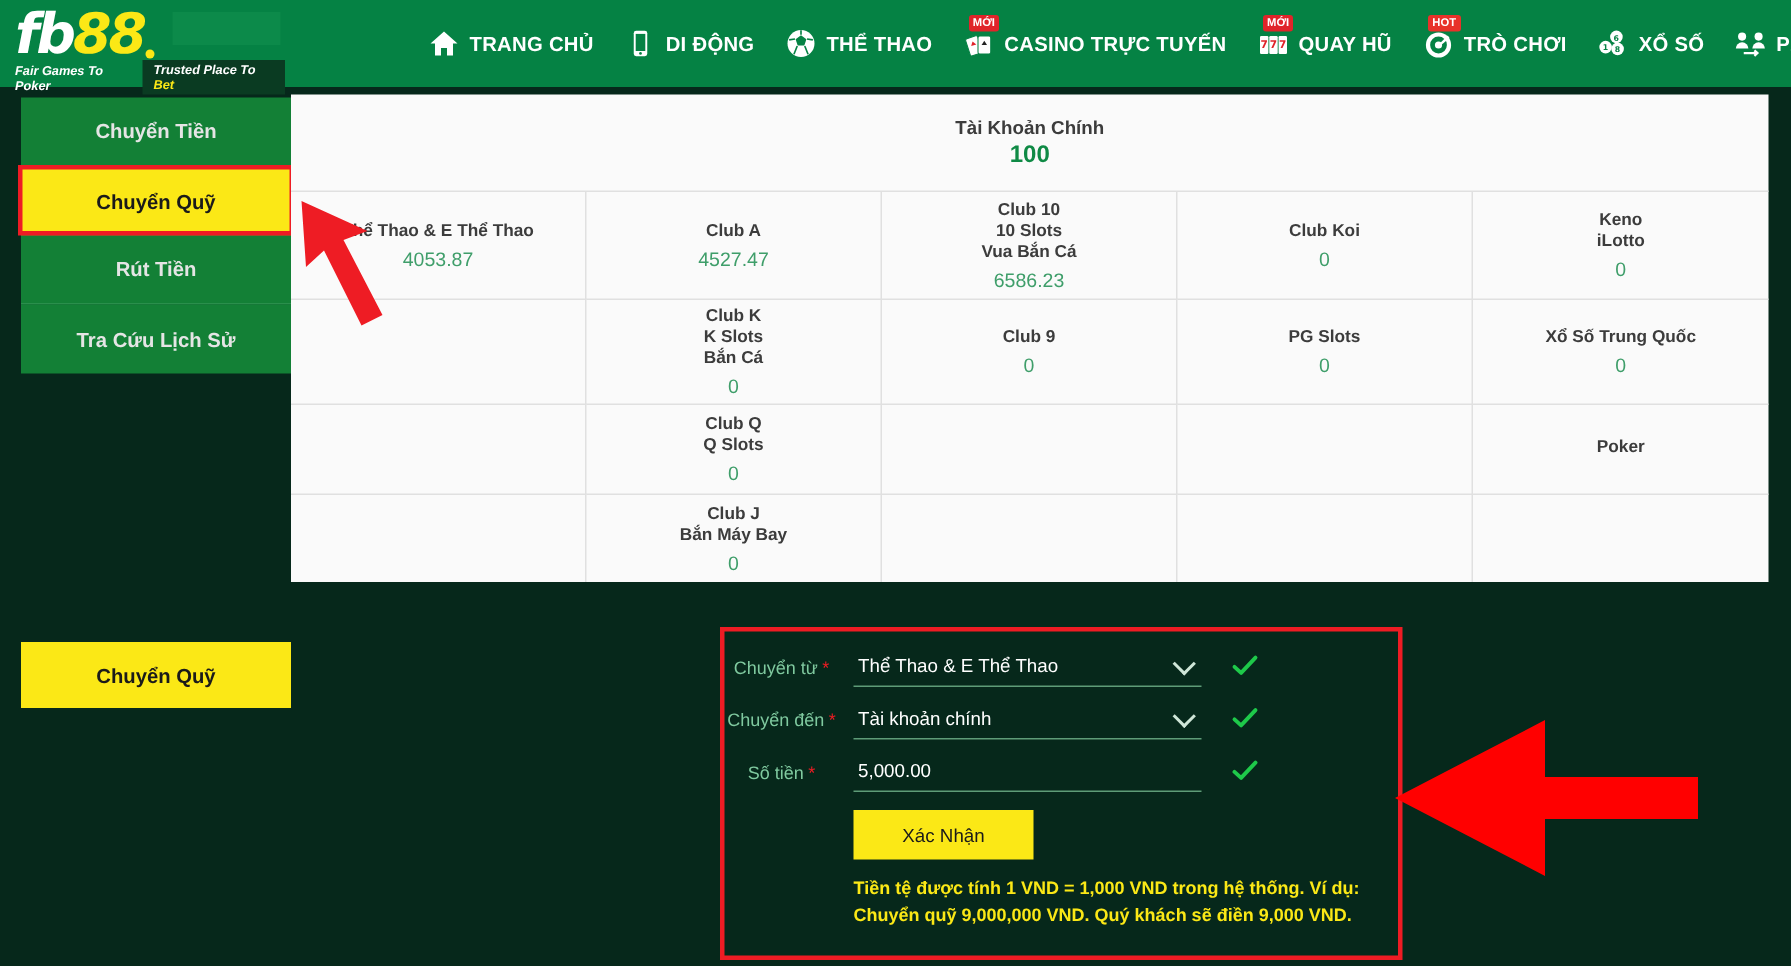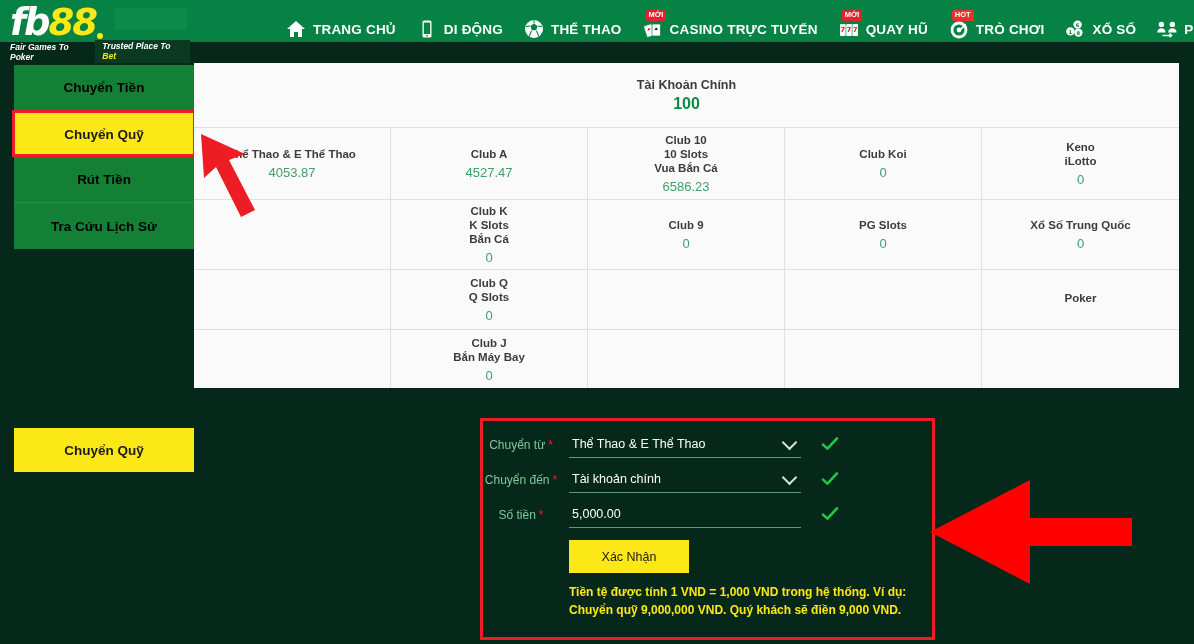--- a/index.html
+++ b/index.html
@@ -6,21 +6,21 @@
   html, body {
     width: 1194px; height: 644px;
     background: #06281b;
     font-family: "Liberation Sans", sans-serif;
     overflow: hidden;
   }
   #app { position: relative; width: 1194px; height: 644px; background: #06281b; }
 
   
   .header {
-    position: absolute; left: 0; top: 0; width: 1194px; height: 42px;
+    position: absolute; left: 0; top: 0; width: 1194px; height: 58px;
     background: #058244;
     display: flex; align-items: center;
   }
   .logo-wrap {
     position: absolute; left: 10px; top: 4px; width: 180px; height: 50px;
   }
   .logo-text {
     font-family: "DejaVu Sans", sans-serif;
     font-weight: bold; font-style: italic;
     font-size: 37px; letter-spacing: -2px; line-height: 38px;
@@ -60,21 +60,21 @@
     position:absolute; top: 10px; left: 14px;
     background:#e0242a; color:#fff; font-size: 7.5px; font-weight:bold;
     padding: 1px 3px 1.5px 3px; border-radius: 2px; line-height: 8px;
     letter-spacing: 0; text-transform: uppercase; z-index: 3;
   }
   .badge.hot { background:#e8322a; }
 
   
   .sidebar { position:absolute; left: 14px; top: 65px; width: 180px; }
   .side-item {
-    height: 46px; background:#138036; color:#000000;
+    height: 46px; background:#138036; color:#e5e5e5;
     display:flex; align-items:center; justify-content:center;
     font-size: 13.5px; font-weight: bold; cursor:pointer;
     border-bottom: 1px solid #2a8f4c;
   }
   .side-item.active {
     background:#fbe816; color:#1a1a1a; font-weight:bold; border-bottom:none;
   }
   .side-item:last-child { border-bottom: none; }
   .side-highlight {
     position:absolute; left: 12px; top: 110px; width: 184px; height: 47px;

